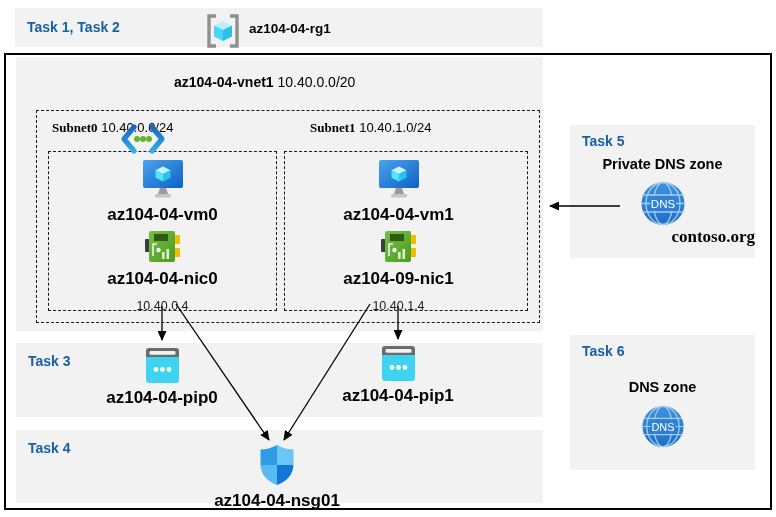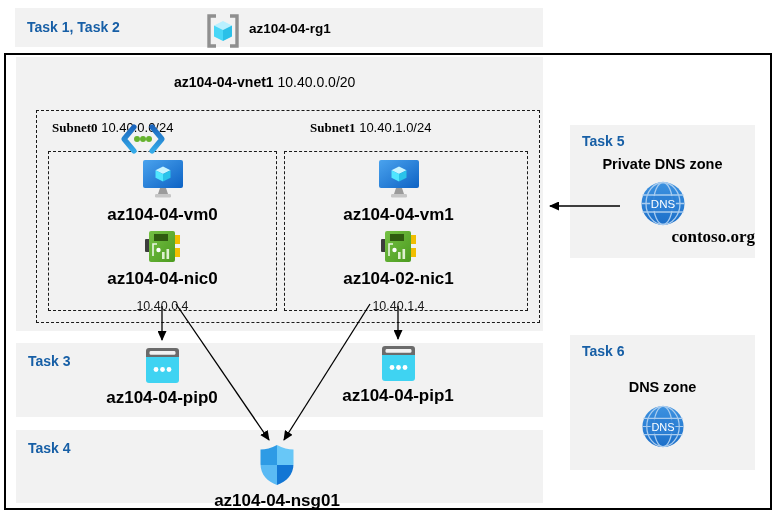--- a/index.html
+++ b/index.html
@@ -152,21 +152,21 @@
               <rect x="30" y="6" width="6" height="9" fill="#F1BE00"></rect>
               <rect x="30" y="19" width="6" height="9" fill="#F1BE00"></rect>
               <rect x="5" y="2" width="26" height="31" rx="2" fill="url(#nicg)"></rect>
               <rect x="10" y="5" width="14" height="7" fill="#2F5B10"></rect>
               <polyline points="9,27 9,15 13,15" fill="none" stroke="#EAF6E4" stroke-width="1.6"></polyline>
               <circle cx="14.5" cy="21" r="2.2" fill="#FFFFFF"></circle>
               <rect x="18" y="23" width="2.6" height="7" fill="#DFF0D0"></rect>
               <rect x="22.5" y="20" width="2.6" height="10" fill="#DFF0D0"></rect>
             </svg>
           </span>
-          <span class="res-label">az104-02-nic1</span>
+          <span class="res-label">az104-09-nic1</span>
           <span class="ip">10.40.1.4</span>
         </div>
       </div>
     </div>
 
     <span class="vnet-icon">
       <svg width="46" height="32" viewBox="0 0 46 32">
         <defs>
             <linearGradient id="vng" x1="0" y1="0" x2="0" y2="1">
           <stop offset="0" stop-color="#1B66BE"></stop>

